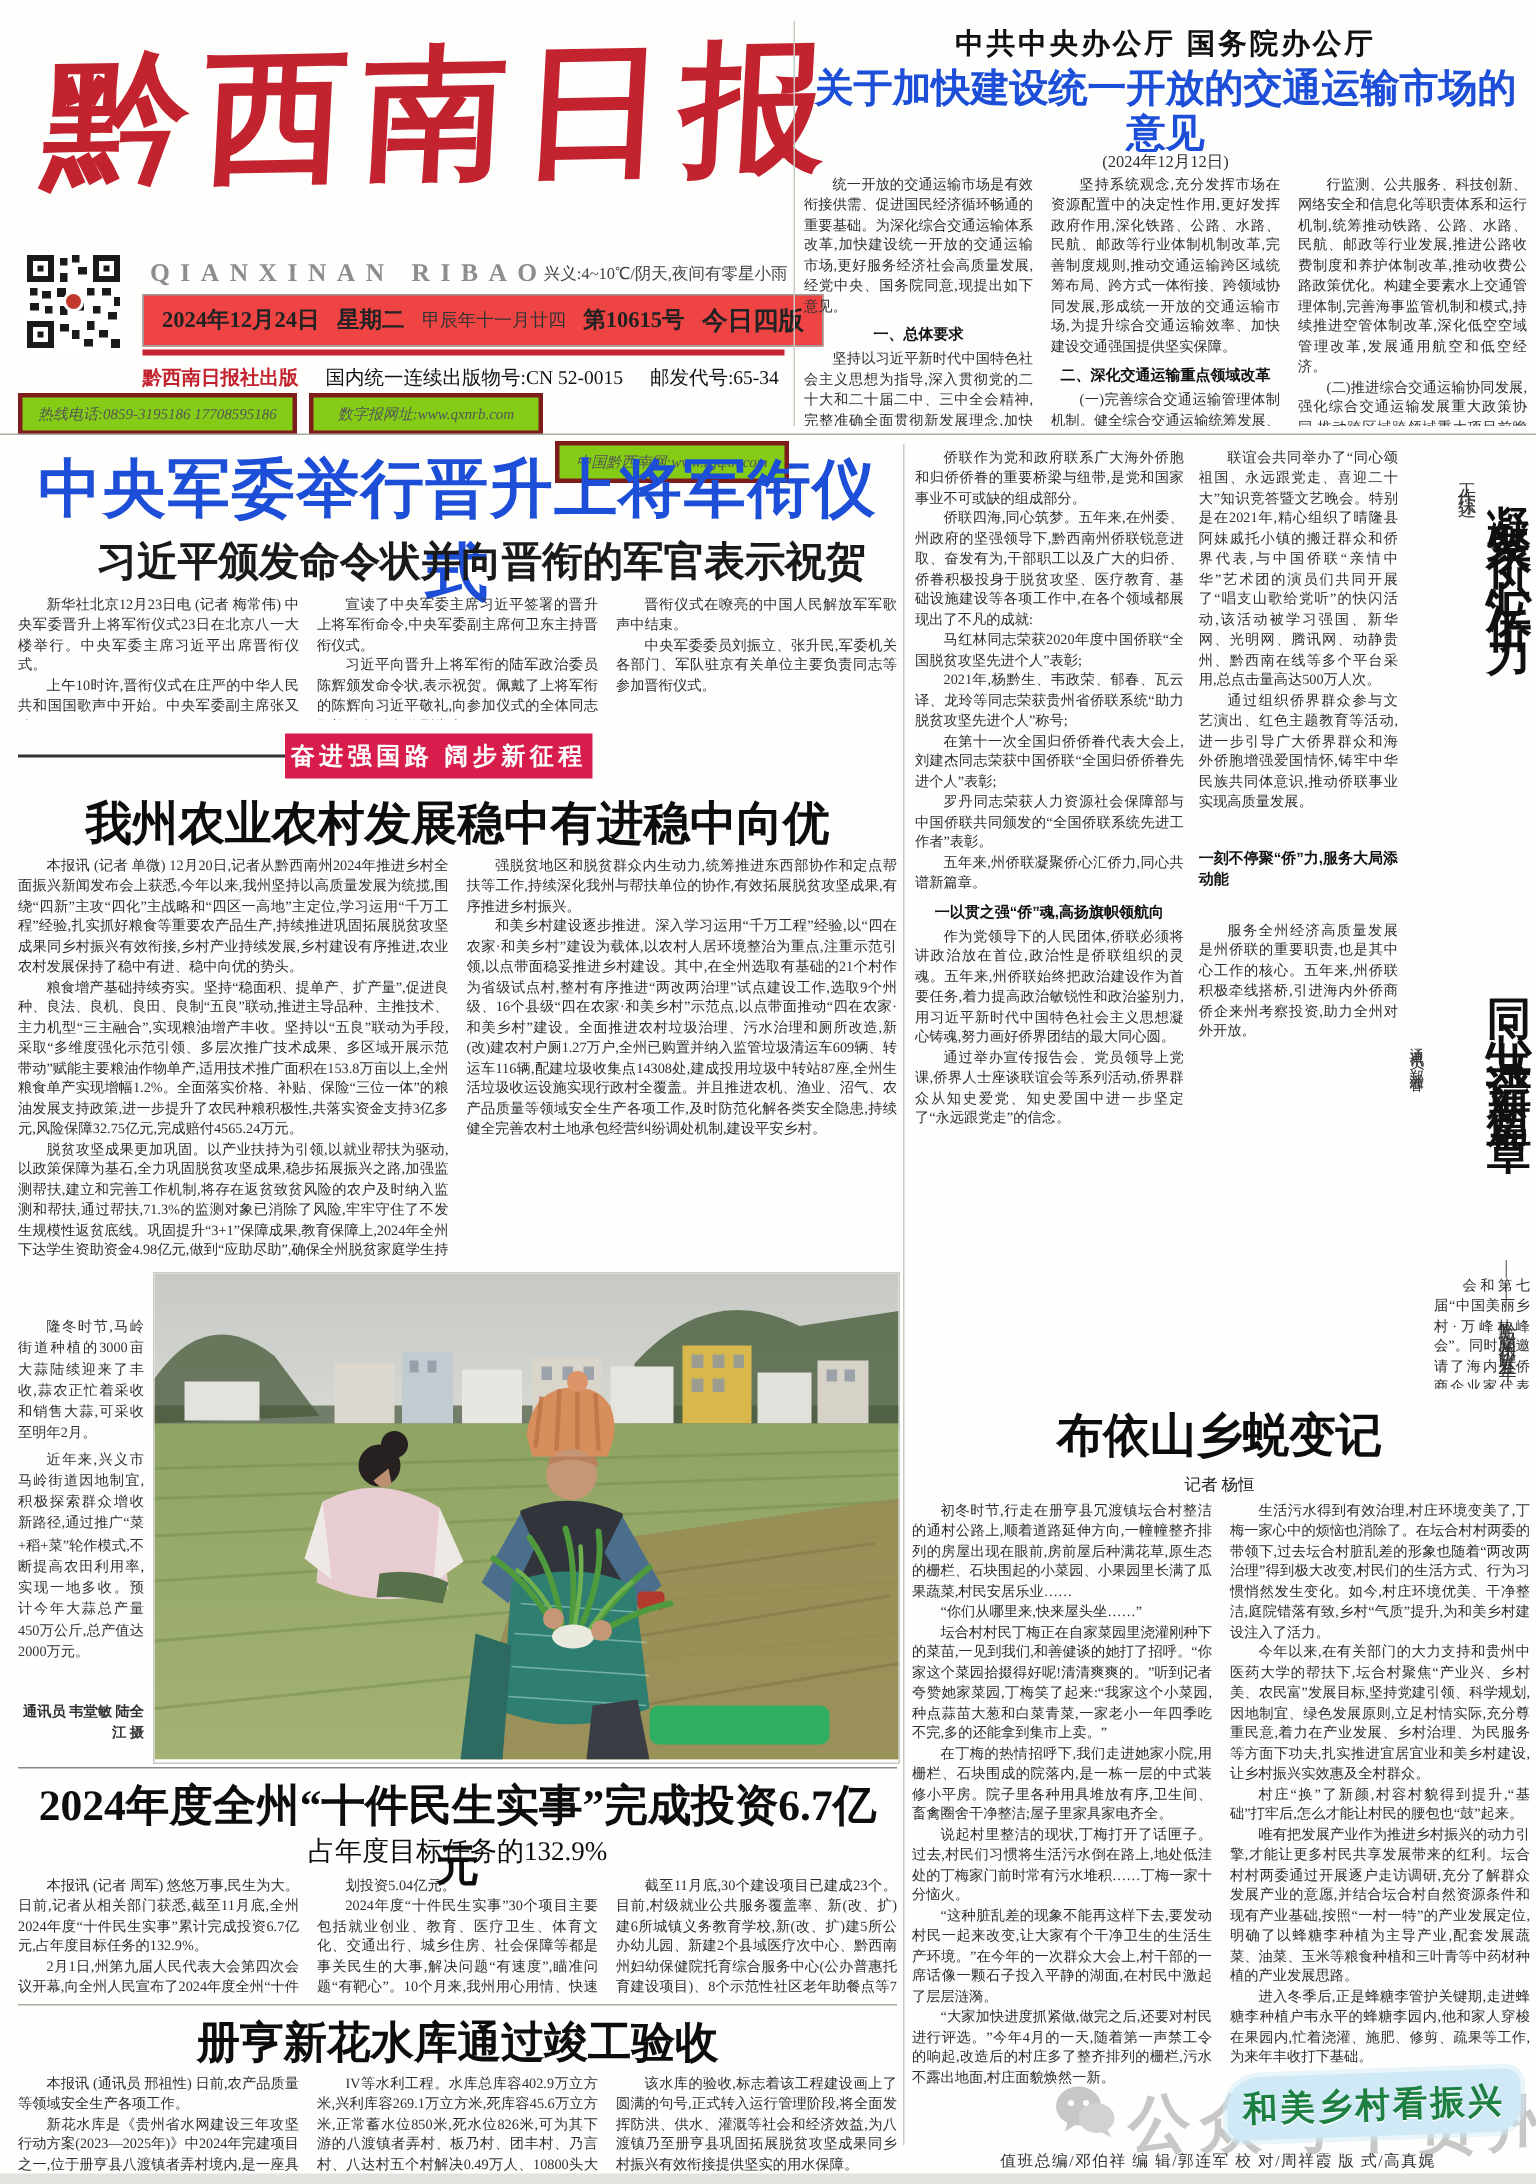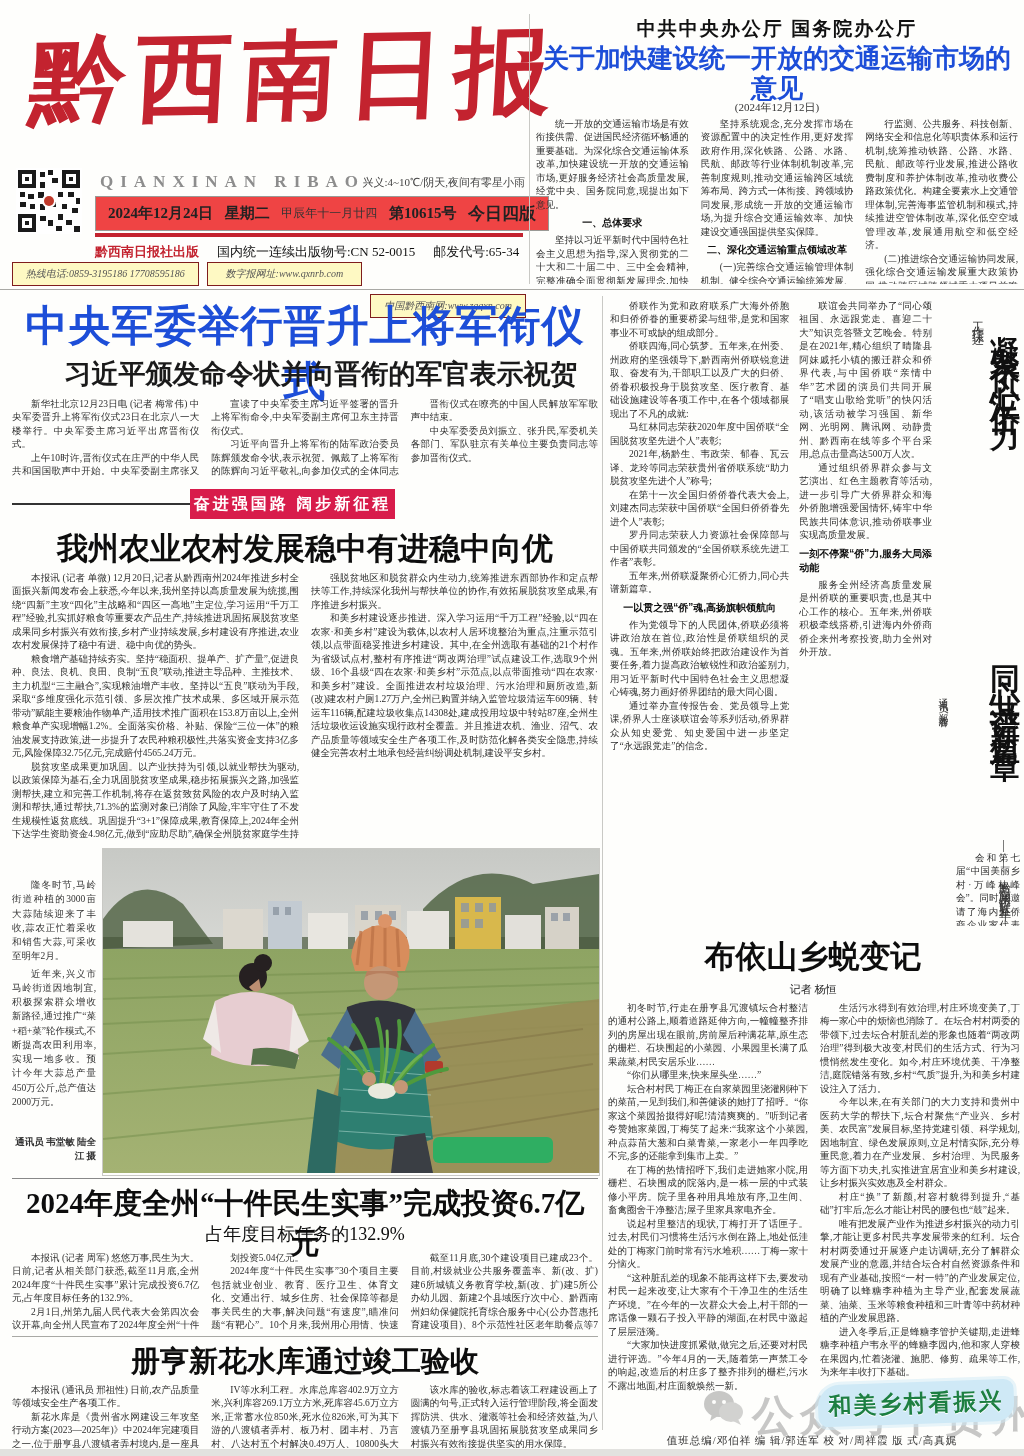--- a/index.html
+++ b/index.html
@@ -11,37 +11,37 @@
                font-size:96px;letter-spacing:10px;transform:skewX(-4deg) rotate(-1deg);
                line-height:1;white-space:nowrap;}
   .pinyin{color:#8d8d8d;font-weight:bold;letter-spacing:7px;font-size:17px;font-family:"Liberation Serif",serif;}
   .weather{color:#444;font-size:11px;}
   .datebar{background:#ef4444;border:1px solid #9a9a96;display:flex;align-items:center;
            justify-content:space-between;padding:0 12px;font-size:15px;font-weight:bold;color:#222;}
   .datebar .lunar{font-size:12px;font-weight:normal;color:#333;}
   .redline{background:#c3232f;}
   .publine{font-size:13px;color:#111;display:flex;gap:18px;align-items:center;}
   .publine .red{color:#c3232f;font-weight:bold;}
-  .info-box{border:1px solid #7f1d1d;background:#fef9c3;color:#555;font-size:10px;
+  .info-box{border:3px solid #7f1d1d;background:#84cc16;color:#555;font-size:10px;
             display:flex;align-items:center;justify-content:center;font-style:italic;}
   
   .kicker{font-family:"Liberation Sans",sans-serif;font-weight:bold;font-size:19px;text-align:center;
           letter-spacing:2px;color:#111;}
   .h-sans{font-family:"Liberation Sans",sans-serif;font-weight:bold;color:#1d4ed8;text-align:center;}
   .h-serif{font-family:"Liberation Serif",serif;font-weight:bold;color:#0d0d0d;text-align:center;}
   .dateline{font-size:11px;text-align:center;color:#333;}
   
   .cols{display:flex;gap:12px;}
   .col{flex:1;min-width:0;}
   .bodytext p{margin:0;font-size:9.5px;line-height:1.42;text-align:justify;
               text-indent:2em;color:#2e2e2e;}
   .col-subhead{font-family:"Liberation Sans",sans-serif;font-weight:bold;font-size:10px;
                text-align:center;margin:4px 0;color:#111;}
   .col-subhead-left{font-family:"Liberation Sans",sans-serif;font-weight:bold;font-size:10px;
-               margin:4px 0;color:#111;}
+               margin:22px 0;color:#111;}
   .vline{background:#c9c9c5;width:1px;}
   .hline{background:#a9a9a5;height:1px;}
   .badge-red{background:#d81c4b;color:#fff;font-family:"Liberation Sans",sans-serif;
              font-weight:bold;font-size:16px;letter-spacing:3px;display:flex;
              align-items:center;justify-content:center;}
   .caption p{margin:0 0 3px;font-size:9.5px;line-height:1.5;text-align:justify;text-indent:2em;color:#333;}
   .caption .photo-byline{text-indent:0;text-align:right;font-weight:bold;margin-top:26px;}
   .v-head{writing-mode:vertical-rl;font-family:"Liberation Serif",serif;font-weight:bold;
           color:#101010;}
   .v-head .l1{font-size:30px;letter-spacing:14px;line-height:34px;}

